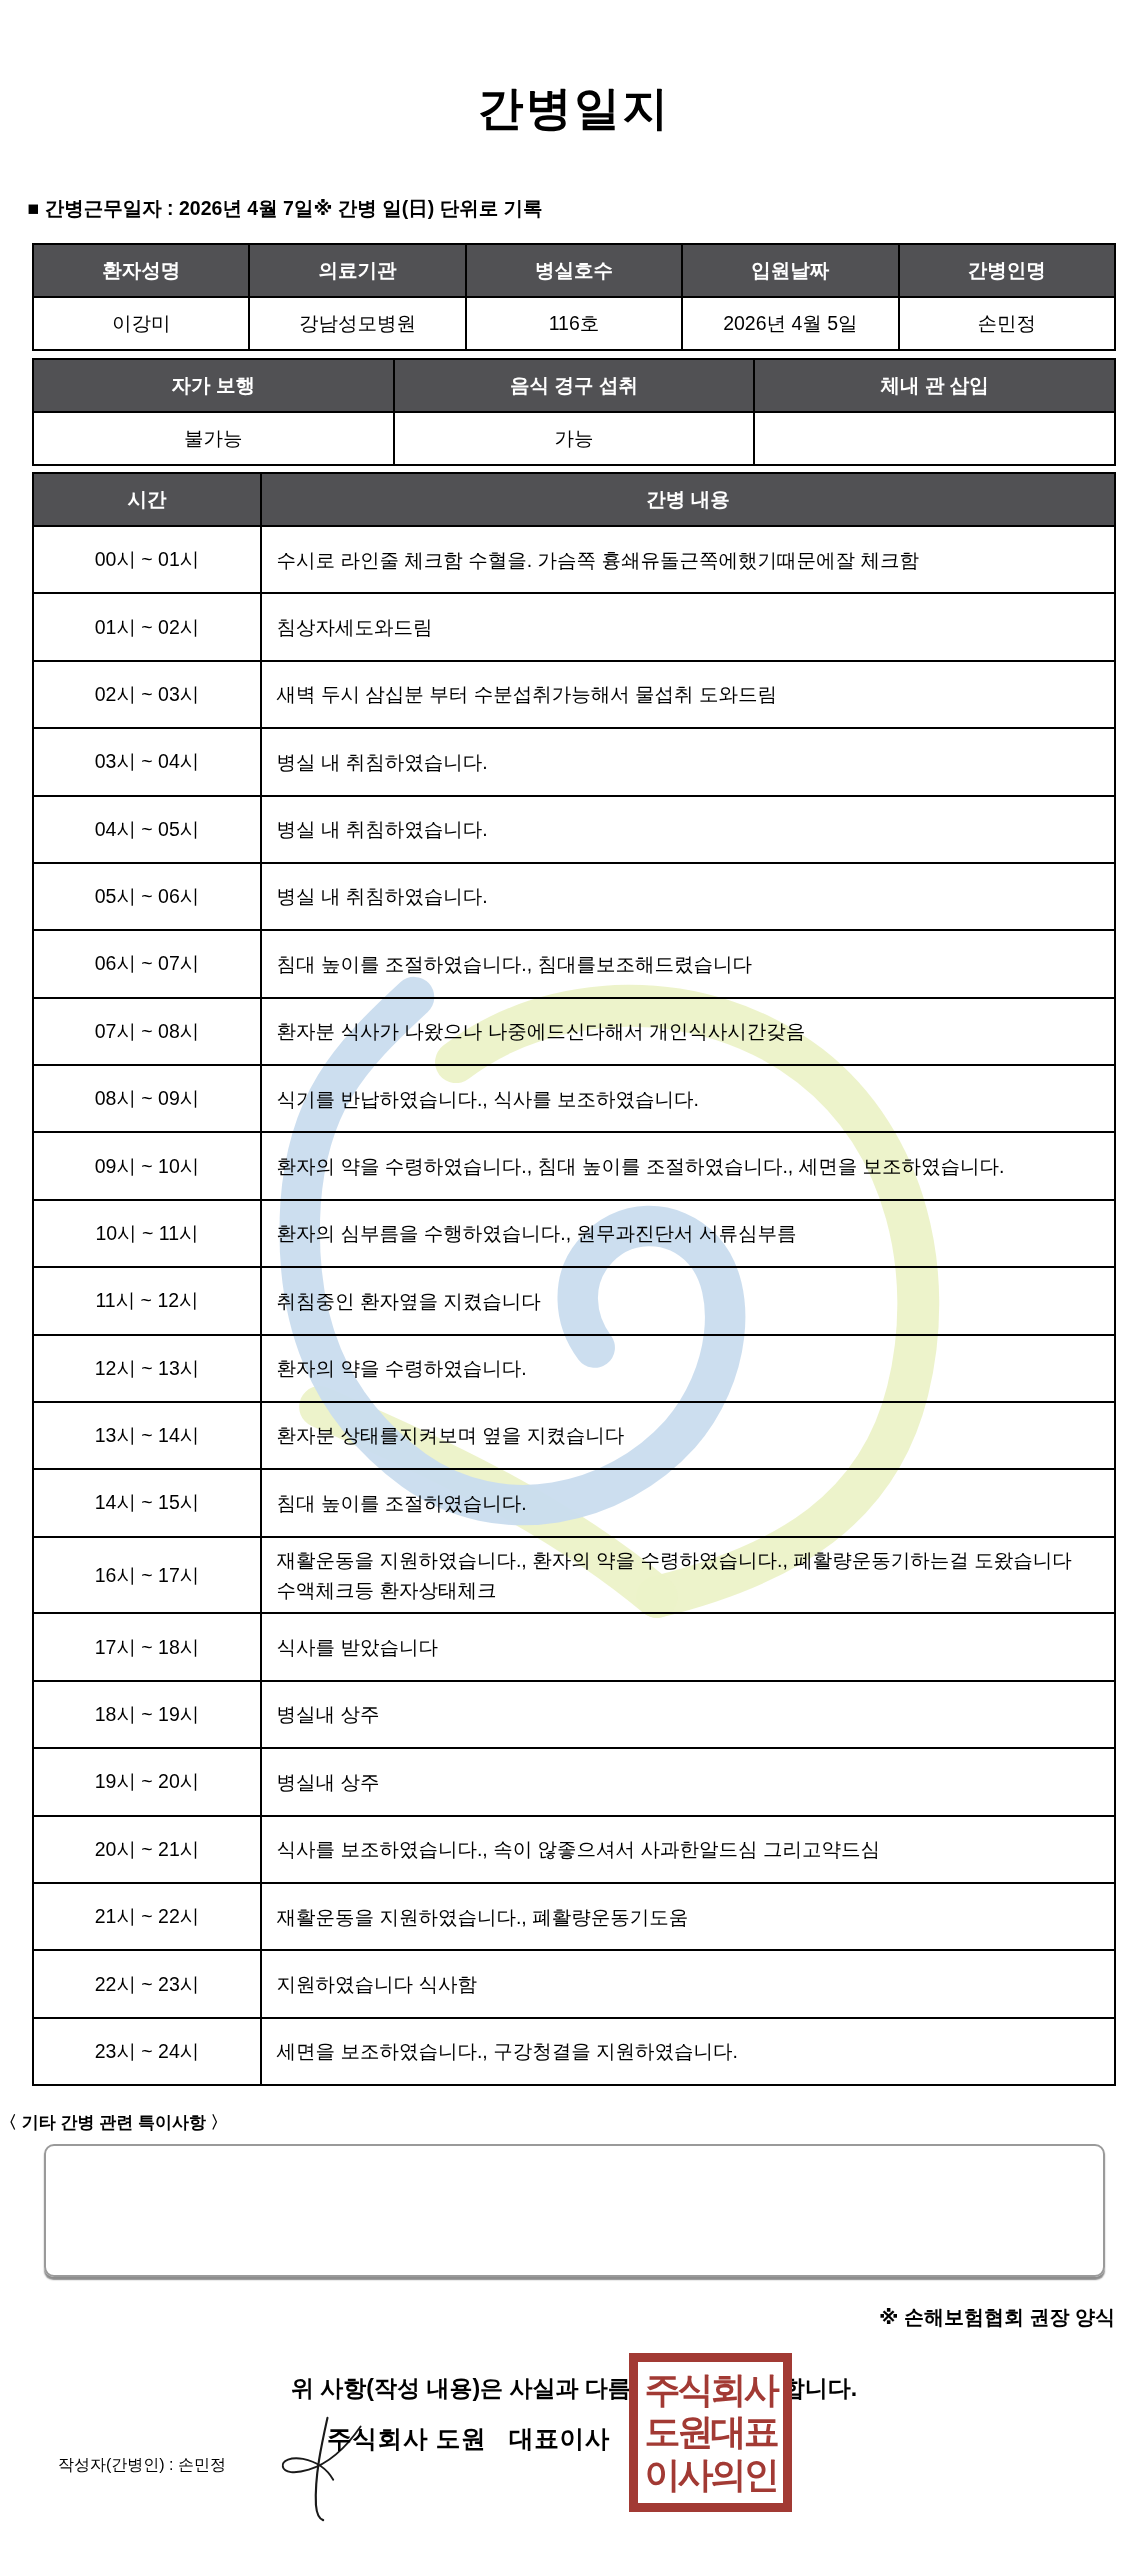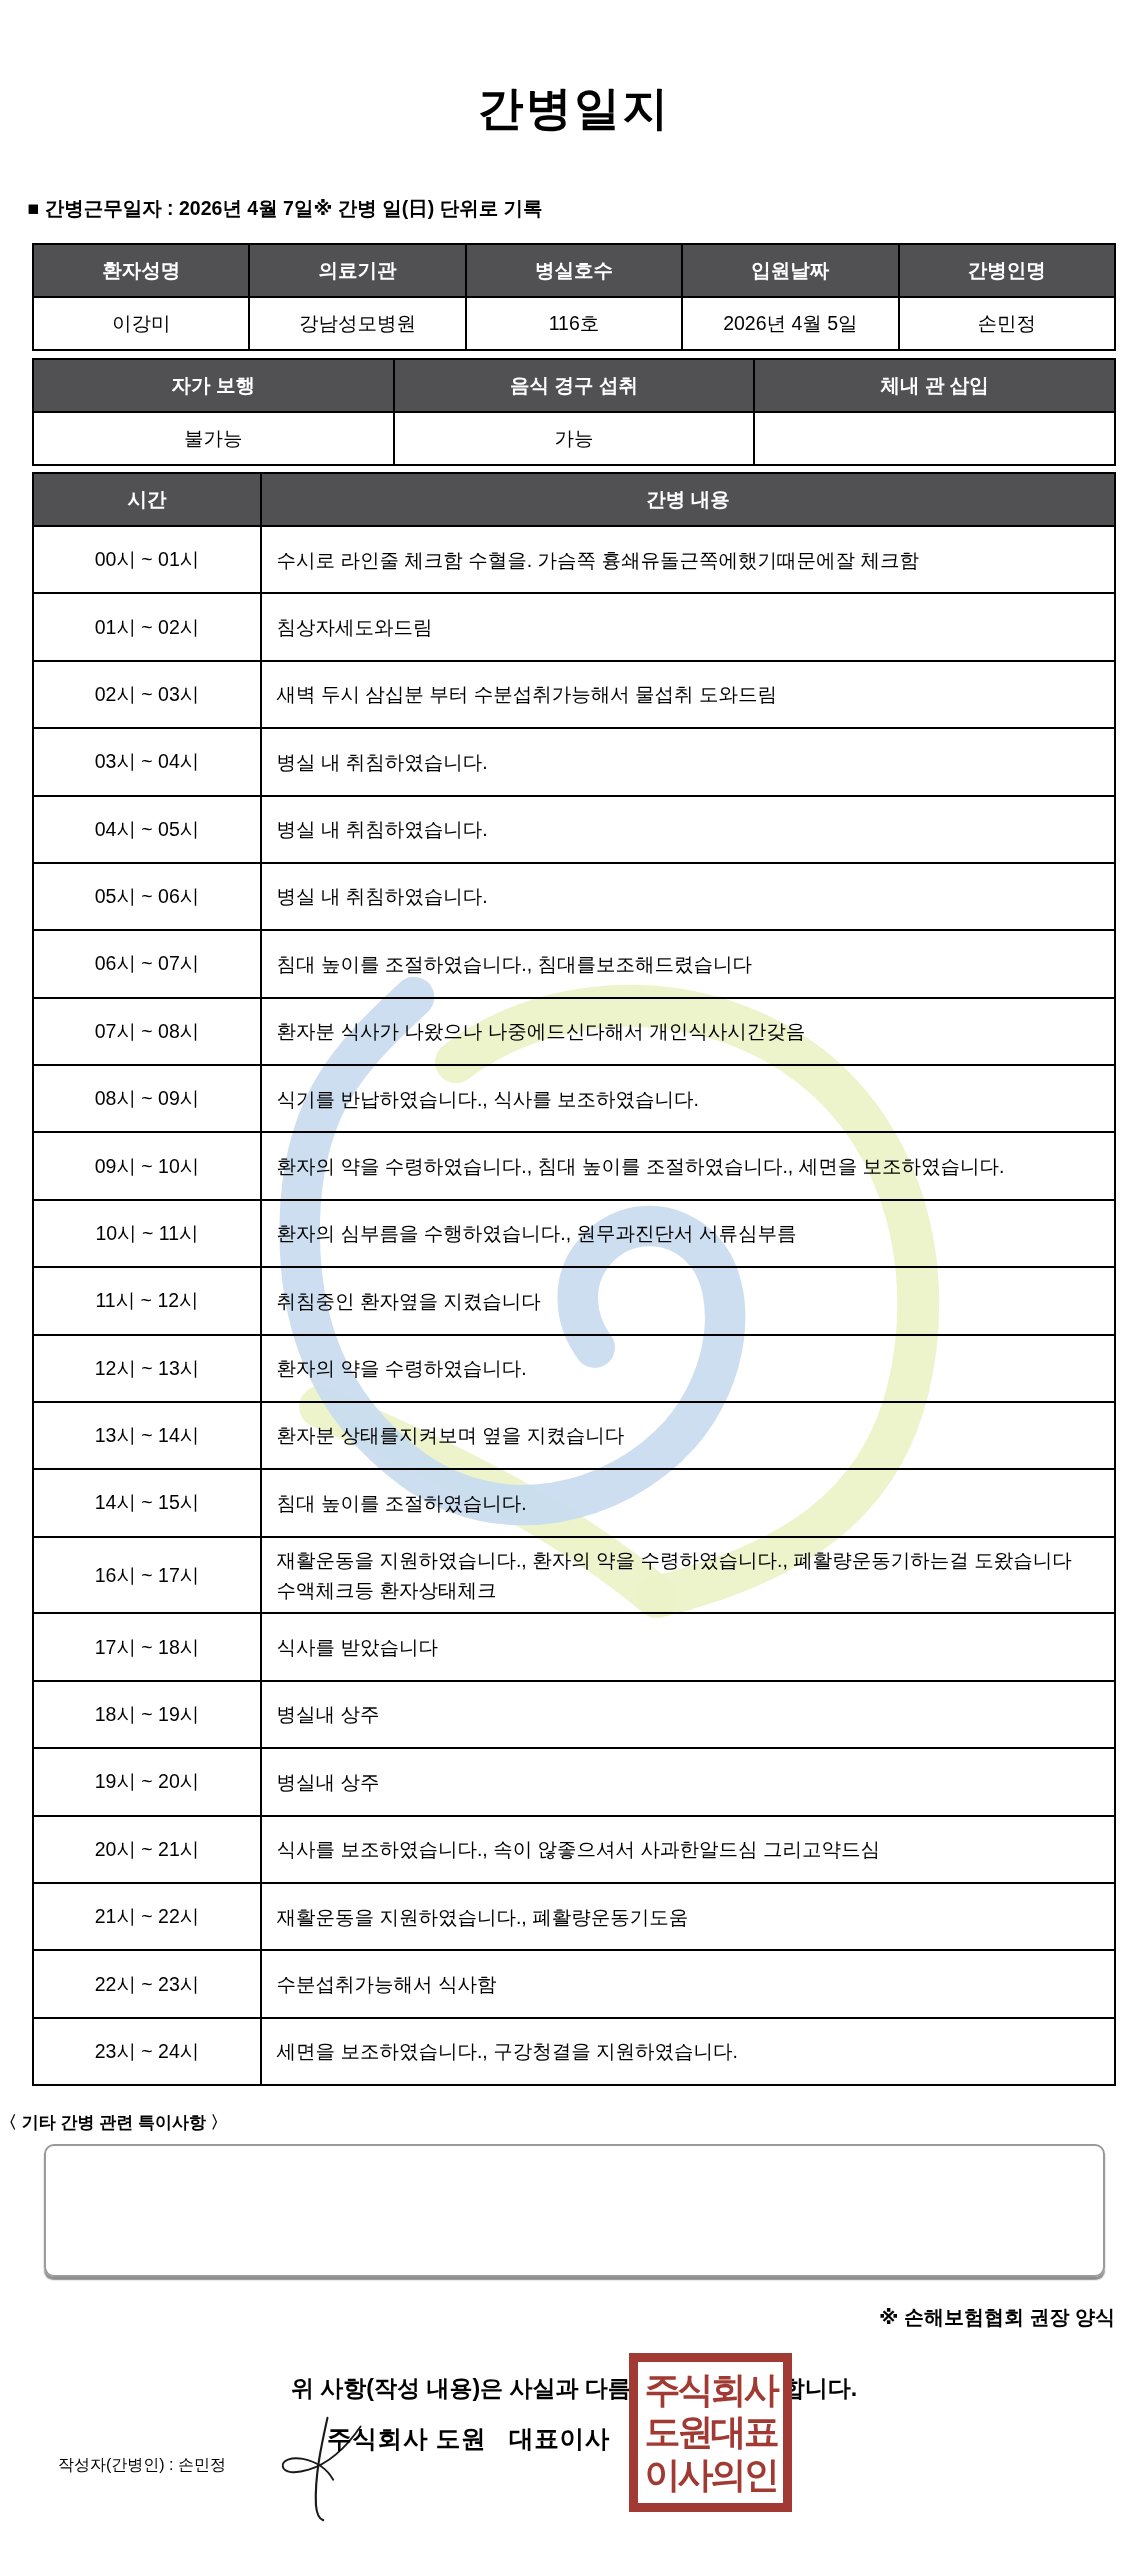--- a/index.html
+++ b/index.html
@@ -267,21 +267,21 @@
             <td class="content-cell">식사를 보조하였습니다., 속이 않좋으셔서 사과한알드심 그리고약드심</td>
           </tr>
 
           <tr>
             <td class="time-cell">21시 ~ 22시</td>
             <td class="content-cell">재활운동을 지원하였습니다., 폐활량운동기도움</td>
           </tr>
 
           <tr>
             <td class="time-cell">22시 ~ 23시</td>
-            <td class="content-cell">수분섭취가능해서 식사함</td>
+            <td class="content-cell">지원하였습니다 식사함</td>
           </tr>
 
           <tr>
             <td class="time-cell">23시 ~ 24시</td>
             <td class="content-cell">세면을 보조하였습니다., 구강청결을 지원하였습니다.</td>
           </tr>
         </tbody>
     </table>
 
     <div class="notes-heading">〈 기타 간병 관련 특이사항 〉</div>

